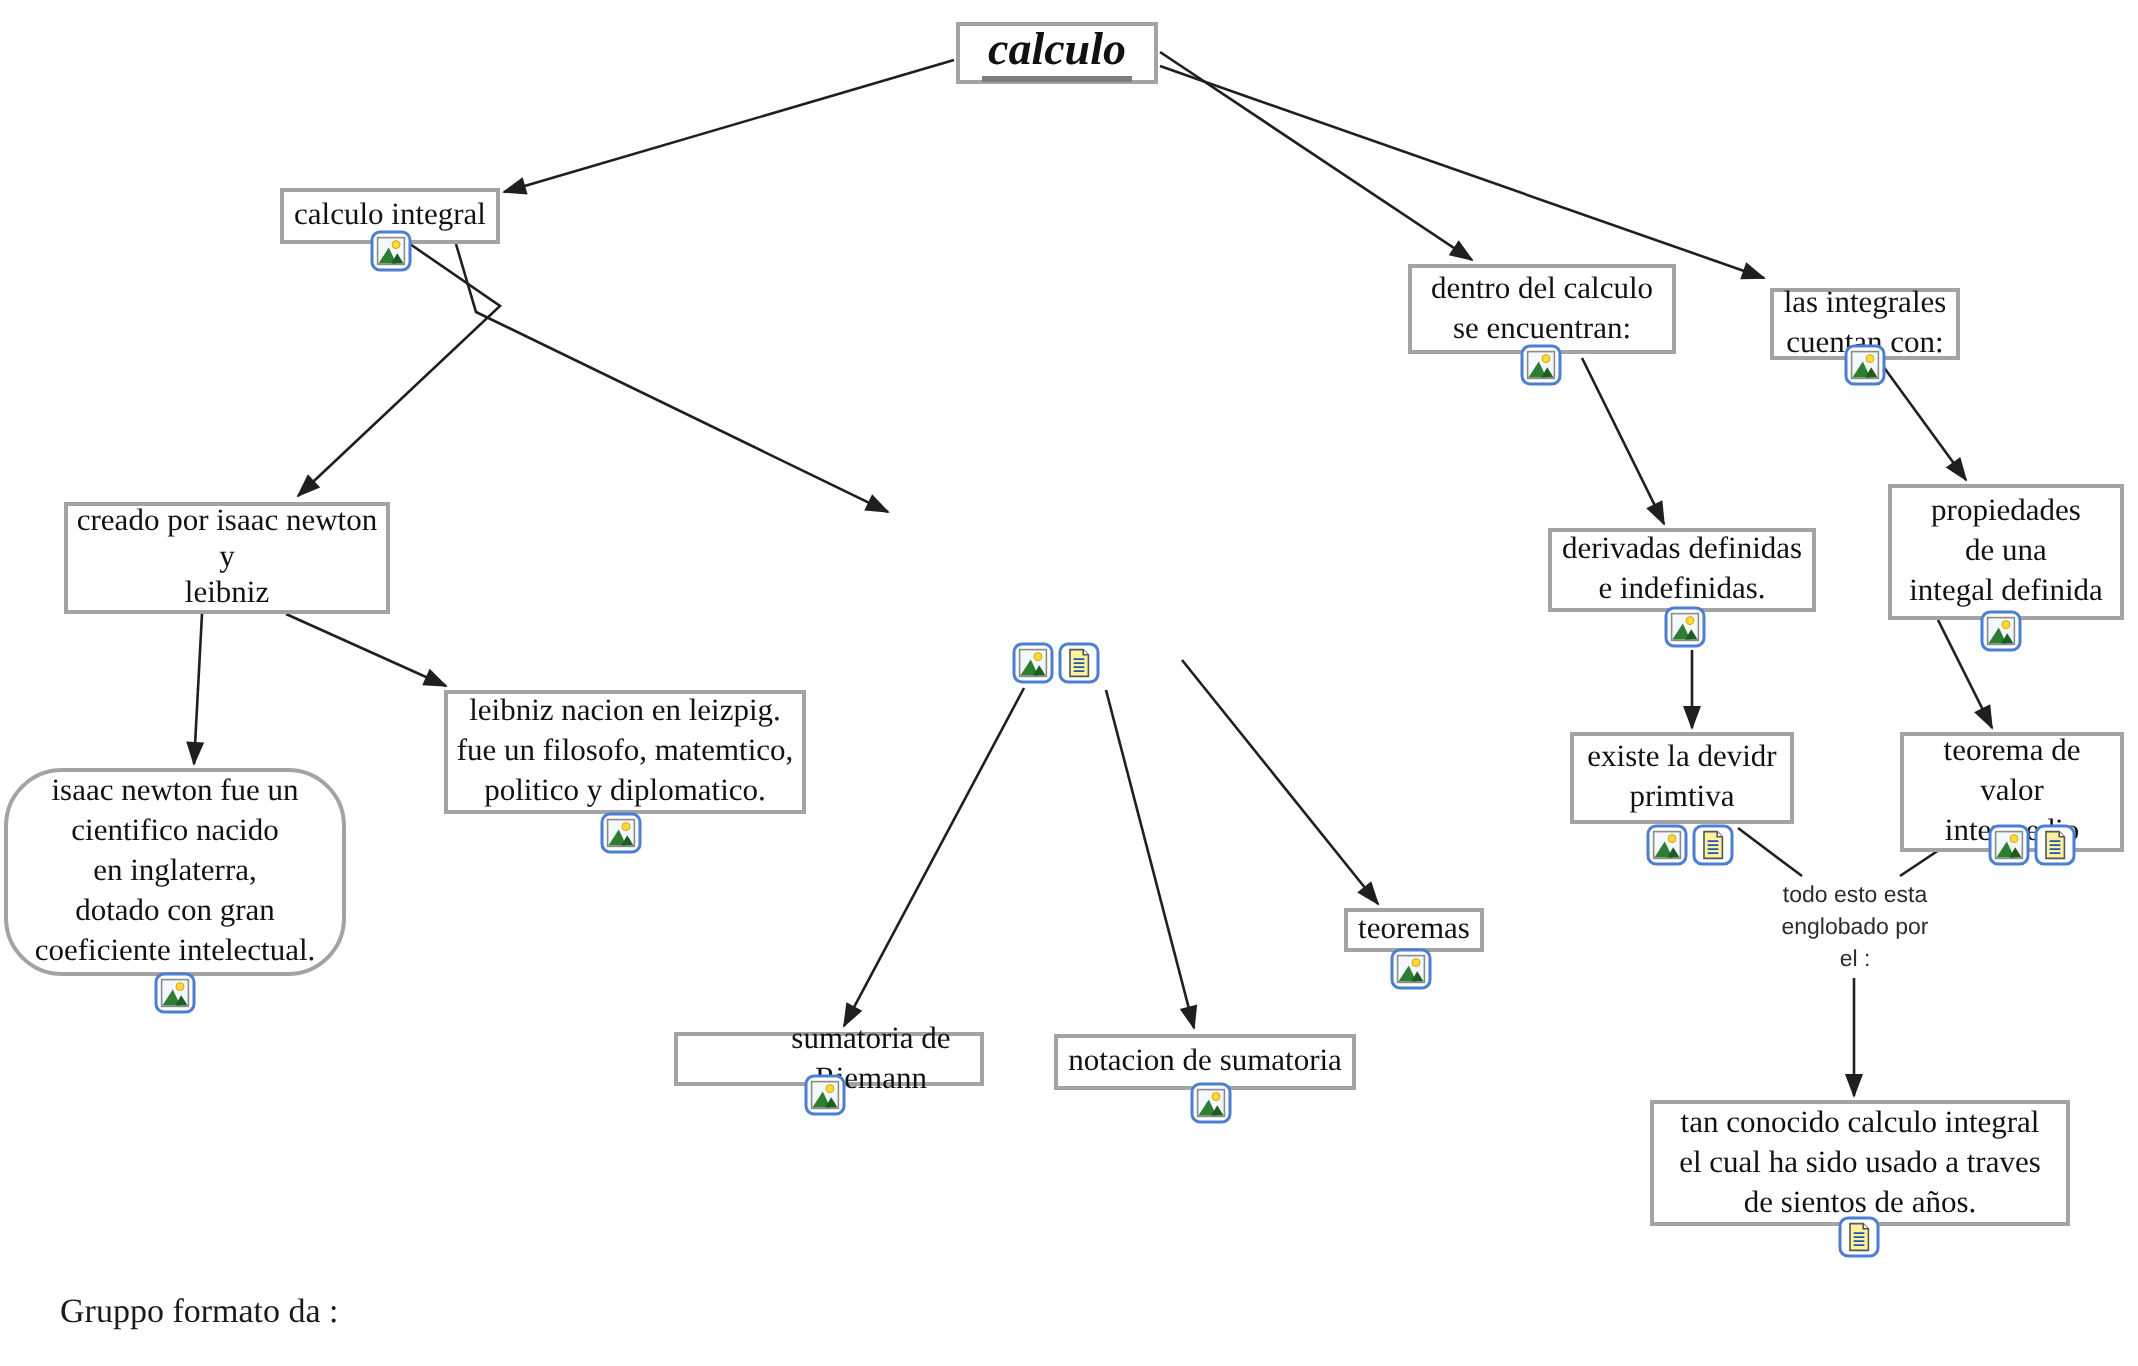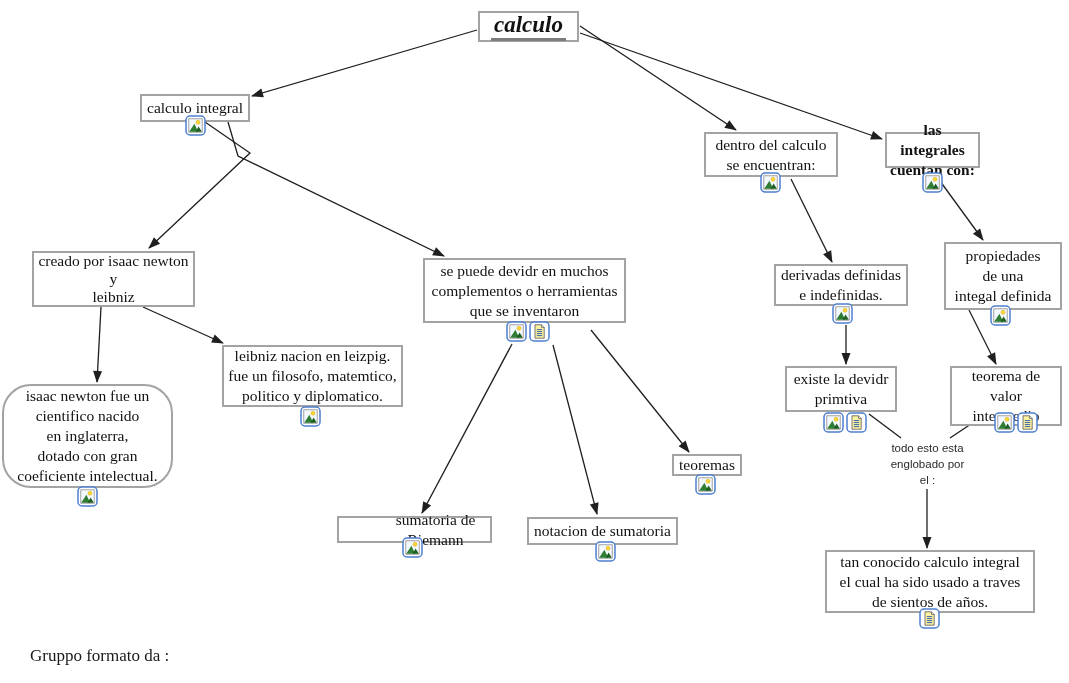--- a/index.html
+++ b/index.html
@@ -16,21 +16,21 @@
     font-size:15.5px; line-height:20px; color:#111;
     padding:1px 3px;
   }
   #node-calculo { left:478px; top:11px; width:101px; height:31px; border-width:2px; }
   .title-text {
     font-weight:bold; font-style:italic; font-size:23px; line-height:24px;
     border-bottom:3px solid #7d7d7d; padding:0 3px 1px;
   }
   #node-calculo-integral { left:140px; top:94px;  width:110px; height:28px; }
   #node-dentro           { left:704px; top:132px; width:134px; height:45px; }
-  #node-integrales       { left:885px; top:132px; width:95px;  height:36px;font-weight:bold; }
+  #node-integrales       { left:885px; top:144px; width:95px;  height:36px; }
   #node-creado           { left:32px;  top:251px; width:163px; height:56px; line-height:18px; }
   #node-dividir          { left:423px; top:258px; width:203px; height:65px; }
   #node-derivadas        { left:774px; top:264px; width:134px; height:42px; }
   #node-propiedades      { left:944px; top:242px; width:118px; height:68px; }
   #node-newton-bio       { left:2px;   top:384px; width:171px; height:104px;border-radius:29px; }
   #node-leibniz-bio      { left:222px; top:345px; width:181px; height:62px; }
   #node-existe           { left:785px; top:366px; width:112px; height:46px; }
   #node-teorema-valor    { left:950px; top:366px; width:112px; height:60px; }
   #node-teoremas         { left:672px; top:454px; width:70px;  height:22px; }
   #node-sumatoria        { left:337px; top:516px; width:155px; height:27px;padding-left:45px; }
@@ -108,25 +108,20 @@
   </div>
   <div class="node" id="node-integrales">
     <span>las integrales
 cuentan con:</span>
   </div>
   <div class="node" id="node-creado">
     <span>creado por isaac newton
 y
 leibniz</span>
   </div>
-  <div class="node" id="node-dividir">
-    <span>se puede devidr en muchos
-complementos o herramientas
-que se inventaron</span>
-  </div>
   <div class="node" id="node-derivadas">
     <span>derivadas definidas
 e indefinidas.</span>
   </div>
   <div class="node" id="node-propiedades">
     <span>propiedades
 de una
 integal definida</span>
   </div>
   <div class="node" id="node-newton-bio">

